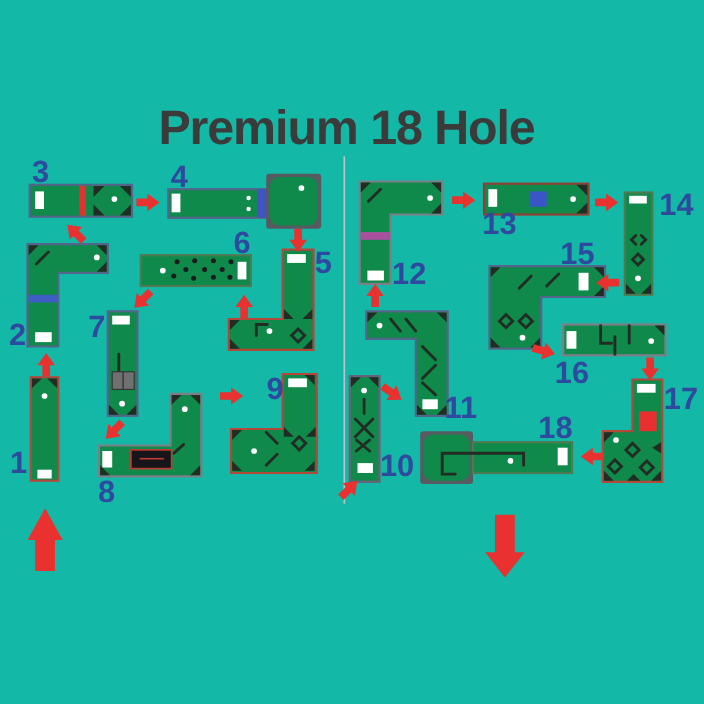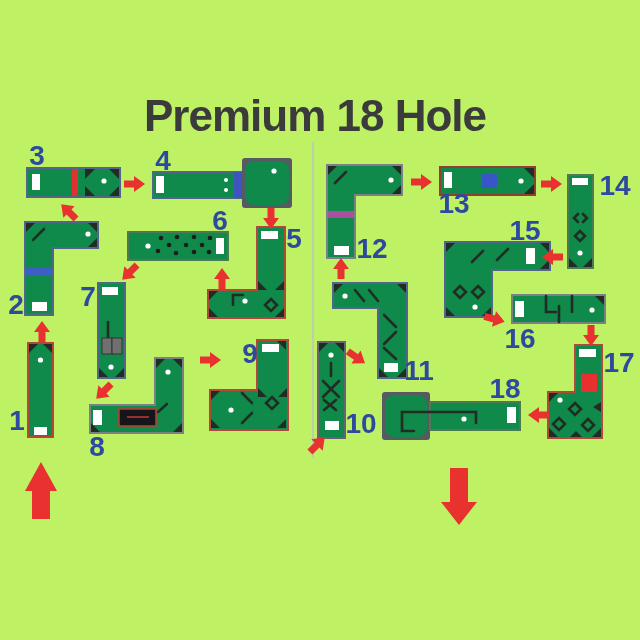--- a/index.html
+++ b/index.html
@@ -1,16 +1,16 @@
 <!DOCTYPE html>
 <html style="--felt_green: #0f8a4a; --arrow_red: #e93130; --number_blue: #2e4a9e; --title_gray: #3b3b3b; --tee_white: #ffffff;"><head>
 <meta charset="utf-8">
 <style>
   html,body{margin:0;padding:0;background:#fff;}
-  #canvas{position:relative;width:640px;height:640px;background:#bef264;overflow:hidden;
+  #canvas{position:relative;width:640px;height:640px;background:#14b8a6;overflow:hidden;
           font-family:"Liberation Sans",sans-serif;}
   svg{display:block;}
   .felt{fill:var(--felt_green,#0f8a4a);}
   .b-red{stroke:#b2473a;stroke-width:2;}
   .b-blue{stroke:#53658a;stroke-width:2;}
   .b-gray{stroke:#7c7f88;stroke-width:2;}
   .b-green{stroke:#4e7a52;stroke-width:2;}
   .b-purple{stroke:#6a6078;stroke-width:2;}
   .b-brown{stroke:#8f4033;stroke-width:2;}
   .tee{fill:var(--tee_white,#ffffff);}

